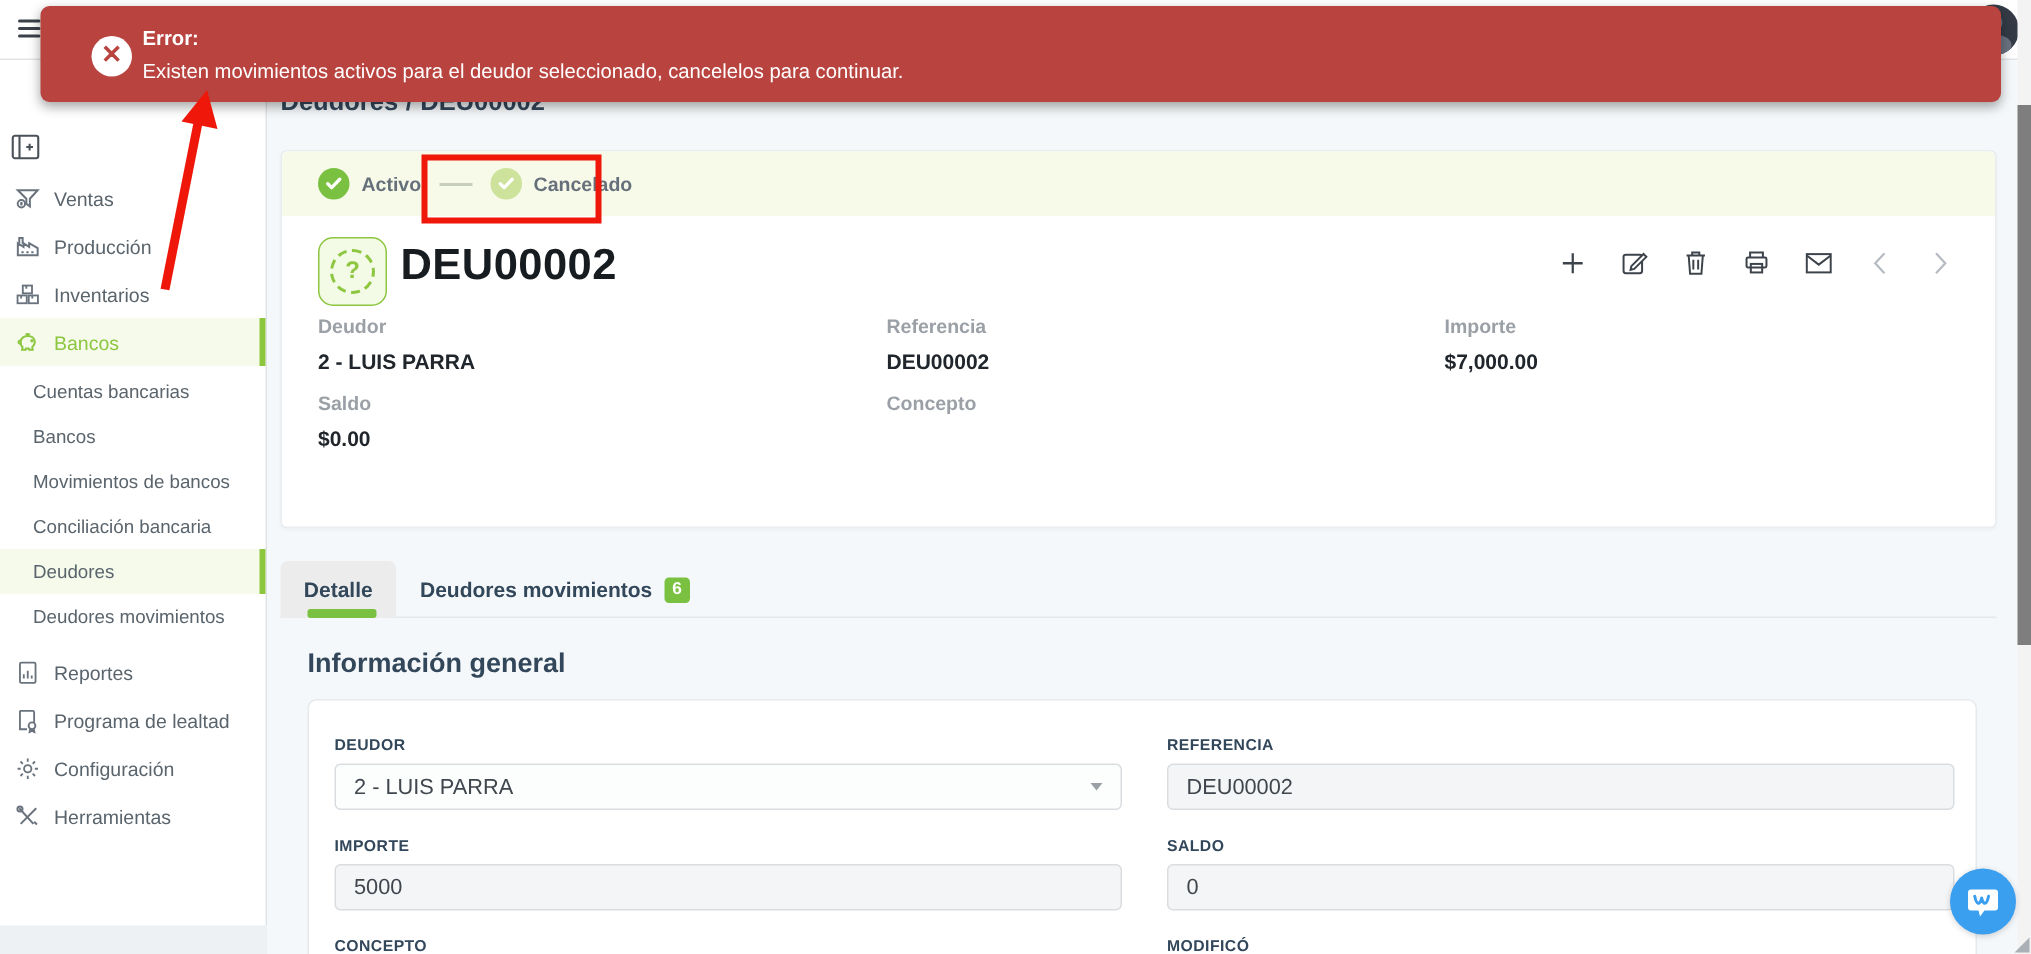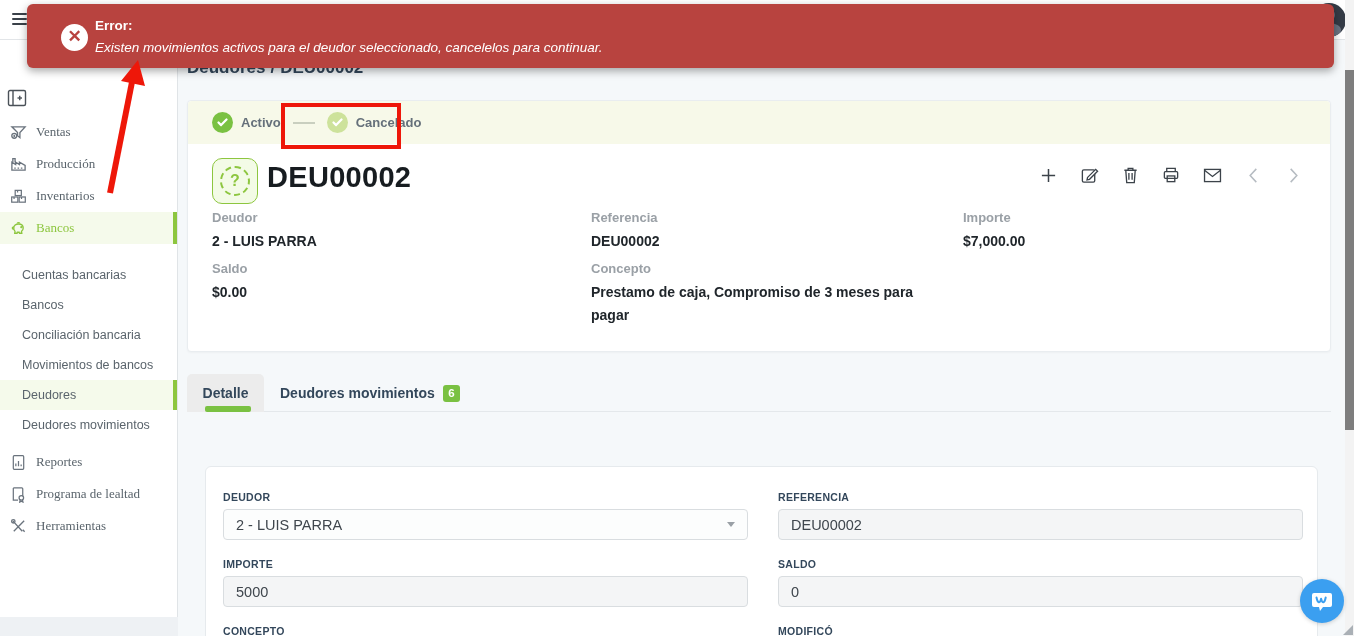--- a/index.html
+++ b/index.html
@@ -12,25 +12,25 @@
   .hamburger { position:absolute; left:12px; top:13px; width:15px; height:13px; cursor:pointer; }
   .hamburger span { display:block; height:2px; background:#3a4149; margin-bottom:3px; border-radius:1px; }
   .avatar { position:absolute; left:1312px; top:3px; width:34px; height:34px; border-radius:50%; background:#343b46; overflow:hidden; }
   .avatar::before { content:""; position:absolute; left:11px; top:6px; width:12px; height:12px; border-radius:50%; background:#6a7280; }
   .avatar::after { content:""; position:absolute; left:5px; top:20px; width:24px; height:14px; border-radius:50%; background:#6a7280; }
 
   
   .sidebar { position:absolute; left:0; top:40px; width:178px; height:577px; background:#fff; border-right:1px solid #e0e4e7; }
   .collapse-btn { position:absolute; left:7px; top:49px; width:20px; height:18px; color:#4a5158; cursor:pointer; }
   .nav { position:absolute; left:0; top:76px; width:177px; }
-  .nav-item { display:flex; align-items:center; gap:9px; height:32px; padding:0 10px; font-size:13px; color:#5a646c; cursor:pointer;font-family:Liberation Serif, serif; }
+  .nav-item { display:flex; align-items:center; gap:9px; height:32px; padding:0 10px; font-size:13px; color:#5a646c; cursor:pointer; }
   .nav-item svg { flex:0 0 auto; stroke:#6a737d; }
   .nav-item.active { background:#f5faeb; color:#8dc63f; border-right:4px solid #8dc63f; }
   .nav-item.active svg { stroke:#8dc63f; }
-  .subnav { padding:16px 0 6px 0;text-align:right; }
+  .subnav { padding:2px 0 6px 0;text-align:right; }
   .sub-item { display:flex; align-items:center; height:30px; padding-left:22px; font-size:12.5px; color:#5a646c; cursor:pointer; }
   .sub-item.active { background:#f5faeb; border-right:4px solid #8dc63f; }
   .sidebar-bottom-band { position:absolute; left:0; top:617px; width:178px; height:19px; background:#eef1f4; }
 
   
   .main { position:absolute; left:178px; top:40px; width:1167px; height:596px; background:#f5f8fa; }
   .breadcrumb { position:absolute; left:187px; top:58px; font-size:17px; font-weight:bold; color:#33475b; }
   .breadcrumb .sep { padding:0 5px; }
 
   .record-card { position:absolute; left:187px; top:100px; width:1144px; height:252px; background:#fff; border:1px solid #e9edf0; border-radius:4px; box-shadow:0 1px 2px rgba(40,50,60,.04); }
@@ -81,21 +81,21 @@
 
   
   .scroll-track { position:absolute; right:0; top:0; width:9px; height:636px; background:#f3f3f3; }
   .scroll-thumb { position:absolute; right:0; top:70px; width:9px; height:360px; background:#7e7e7e; }
 
   
   .toast { position:absolute; left:27px; top:4px; width:1307px; height:64px; background:#b8433f; border-radius:6px; box-shadow:0 3px 8px rgba(0,0,0,.35); color:#fff; z-index:50; }
   .toast-icon { position:absolute; left:34px; top:20px; width:27px; height:27px; border-radius:50%; background:#fff; display:flex; align-items:center; justify-content:center; }
   .toast-icon span { color:#b8433f; font-size:17px; font-weight:bold; line-height:1; transform:translateY(-1px); }
   .toast-title { position:absolute; left:68px; top:14px; font-size:13.5px; font-weight:bold; }
-  .toast-msg { position:absolute; left:68px; top:36px; font-size:13.5px;font-style:italic; }
+  .toast-msg { position:absolute; left:68px; top:36px; font-size:13.5px; }
 
   
   .annot-rect { position:absolute; left:281px; top:103px; width:120px; height:46px; border:4px solid #ee1709; z-index:60; pointer-events:none; }
   .annot-arrow { position:absolute; left:0; top:0; z-index:60; pointer-events:none; }
 
   
   .chat-fab { position:absolute; left:1300px; top:579px; width:44px; height:44px; border-radius:50%; background:#3b9ff0; z-index:40; cursor:pointer; display:flex; align-items:center; justify-content:center; box-shadow:0 1px 4px rgba(0,0,0,.18); }
 
   .resize-grip { position:absolute; right:1px; bottom:1px; width:0; height:0; border-style:solid; border-width:0 0 10px 10px; border-color:transparent transparent #aab0b6 transparent; }
 </style>
@@ -164,24 +164,24 @@
       </div>
 
       <div class="subnav">
         <div class="sub-item">
             <span>Cuentas bancarias</span>
           </div>
         <div class="sub-item">
             <span>Bancos</span>
           </div>
         <div class="sub-item">
+            <span>Movimientos de bancos</span>
+          </div>
+        <div class="sub-item">
             <span>Conciliación bancaria</span>
-          </div>
-        <div class="sub-item">
-            <span>Movimientos de bancos</span>
           </div>
         <div class="sub-item active">
             <span>Deudores</span>
           </div>
         <div class="sub-item">
             <span>Deudores movimientos</span>
           </div>
       </div>
 
       <div class="nav-item">
@@ -194,20 +194,27 @@
 
       <div class="nav-item">
         <svg width="17" height="17" viewBox="0 0 18 18" fill="none" stroke-width="1.3">
             <path d="M3.5 2h9a1 1 0 0 1 1 1v7.5M3.5 2v13h5"></path>
             <circle cx="12" cy="12.5" r="2.4"></circle>
             <path d="M10.8 14.5L10.3 17l1.7-1 1.7 1-.5-2.5"></path>
           </svg>
         <span>Programa de lealtad</span>
       </div>
 
+      <div class="nav-item">
+        <svg width="17" height="17" viewBox="0 0 18 18" fill="none" stroke-width="1.3">
+            <circle cx="9" cy="9" r="2.6"></circle>
+            <path d="M9 1.8v2.2M9 14v2.2M1.8 9h2.2M14 9h2.2M3.9 3.9l1.6 1.6M12.5 12.5l1.6 1.6M14.1 3.9l-1.6 1.6M5.5 12.5l-1.6 1.6"></path>
+          </svg>
+        <span>Configuración</span>
+      </div>
 
       <div class="nav-item">
         <svg width="17" height="17" viewBox="0 0 18 18" fill="none" stroke-width="1.4">
             <path d="M3 3l10 11M15 3L4 14"></path>
             <circle cx="3.5" cy="3.5" r="1.8"></circle>
             <path d="M13.5 12.5l2 2"></path>
           </svg>
         <span>Herramientas</span>
       </div>
     </div>
@@ -300,34 +307,34 @@
     <div class="fld c3 r1">
       <div class="fld-label">Importe</div>
       <div class="fld-value">$7,000.00</div>
     </div>
     <div class="fld c1 r2">
       <div class="fld-label">Saldo</div>
       <div class="fld-value">$0.00</div>
     </div>
     <div class="fld c2 r2 concepto">
       <div class="fld-label">Concepto</div>
-      <div class="fld-value">Prestamo de caja, Compromiso de 3 meses para pagar</div>
     </div>
   </div>
 
   <div class="tabs-line"></div>
   <div class="tab-detalle">
       <span>Detalle</span>
     </div>
   <div class="tab-indicator"></div>
   <div class="tab-movs">
     <span>Deudores movimientos</span>
     <span class="tab-badge">6</span>
   </div>
 
+  <div class="section-title">Información general</div>
 
   <div class="form-card">
     <div class="fgroup left row1">
       <div class="form-label">DEUDOR</div>
       <div class="control select">
         <span>2 - LUIS PARRA</span>
         <span class="caret"></span>
       </div>
     </div>
     <div class="fgroup right row1">

